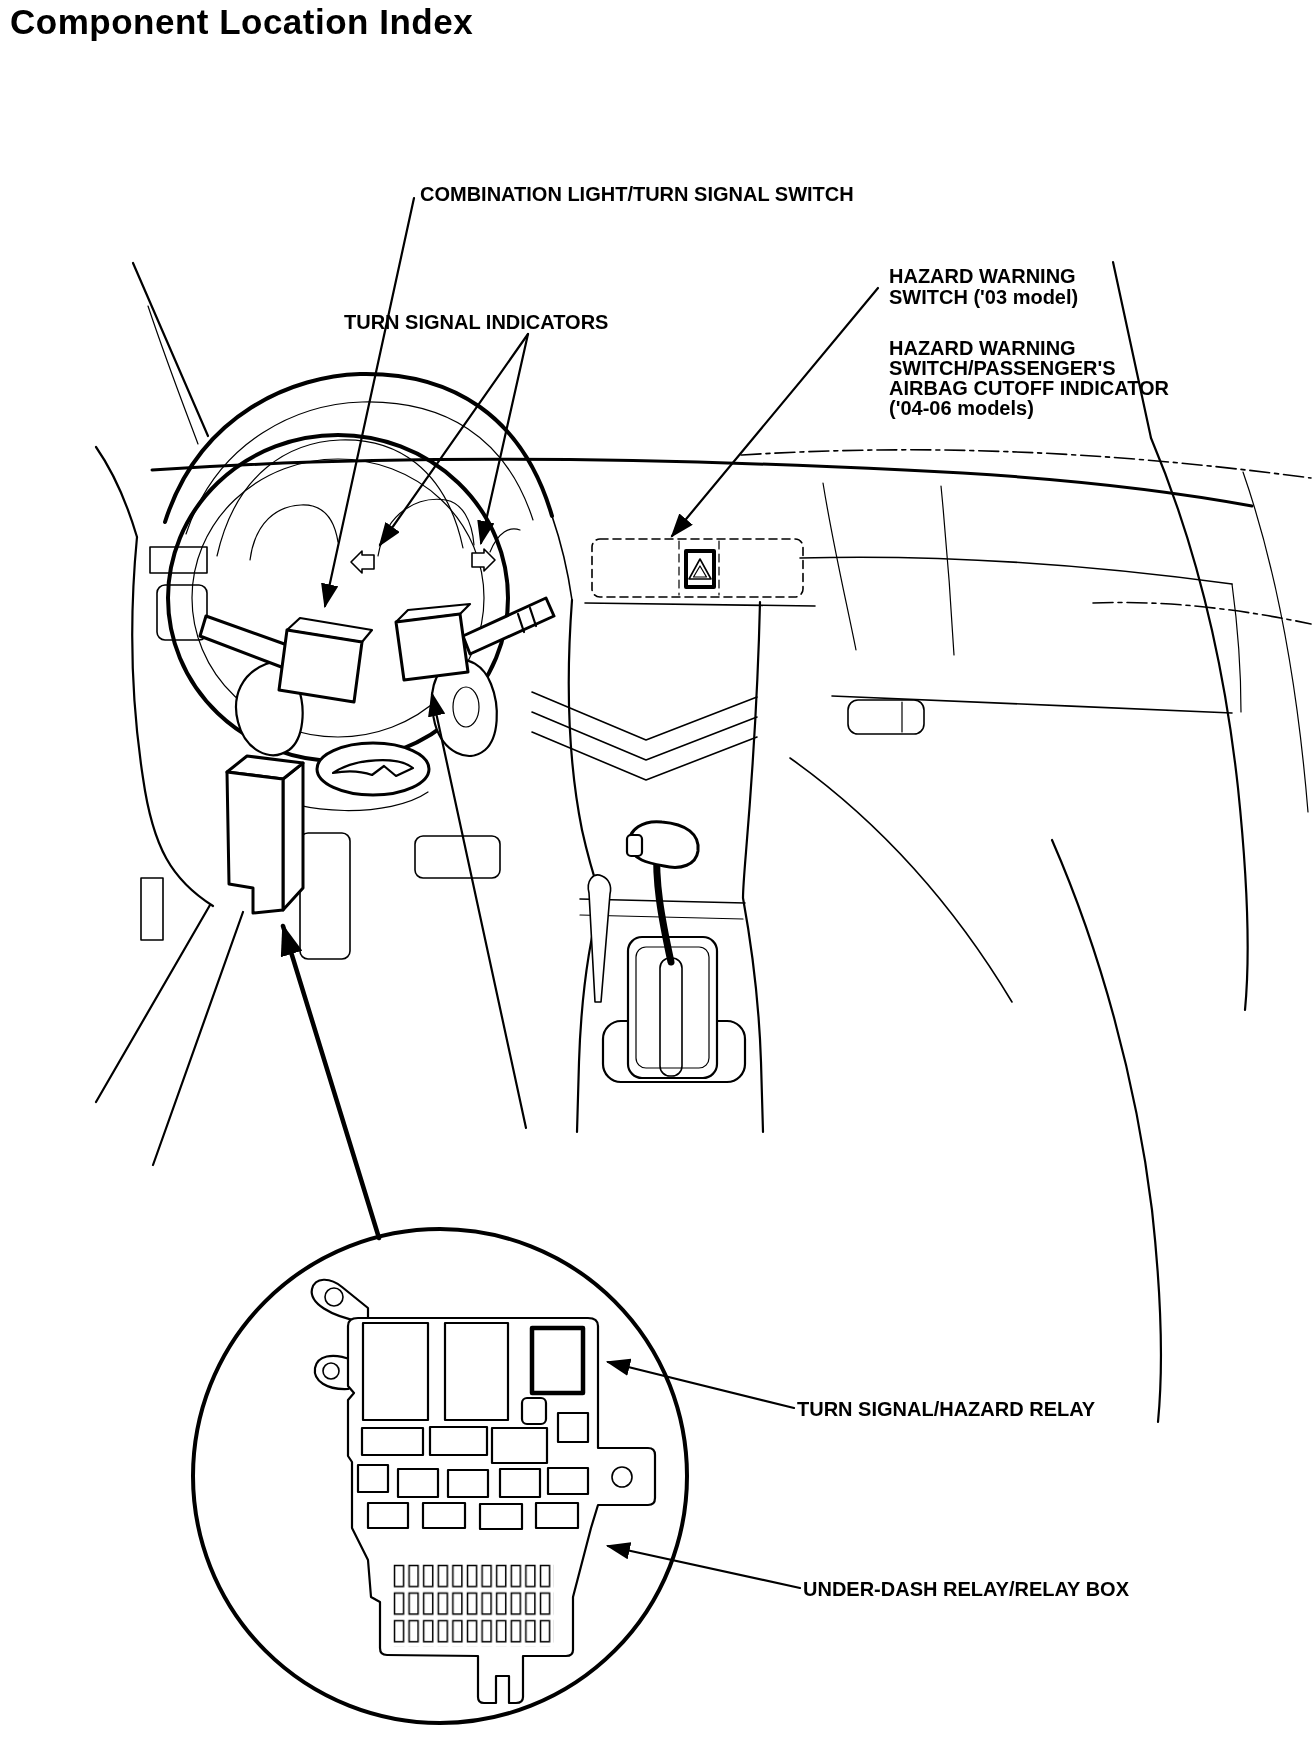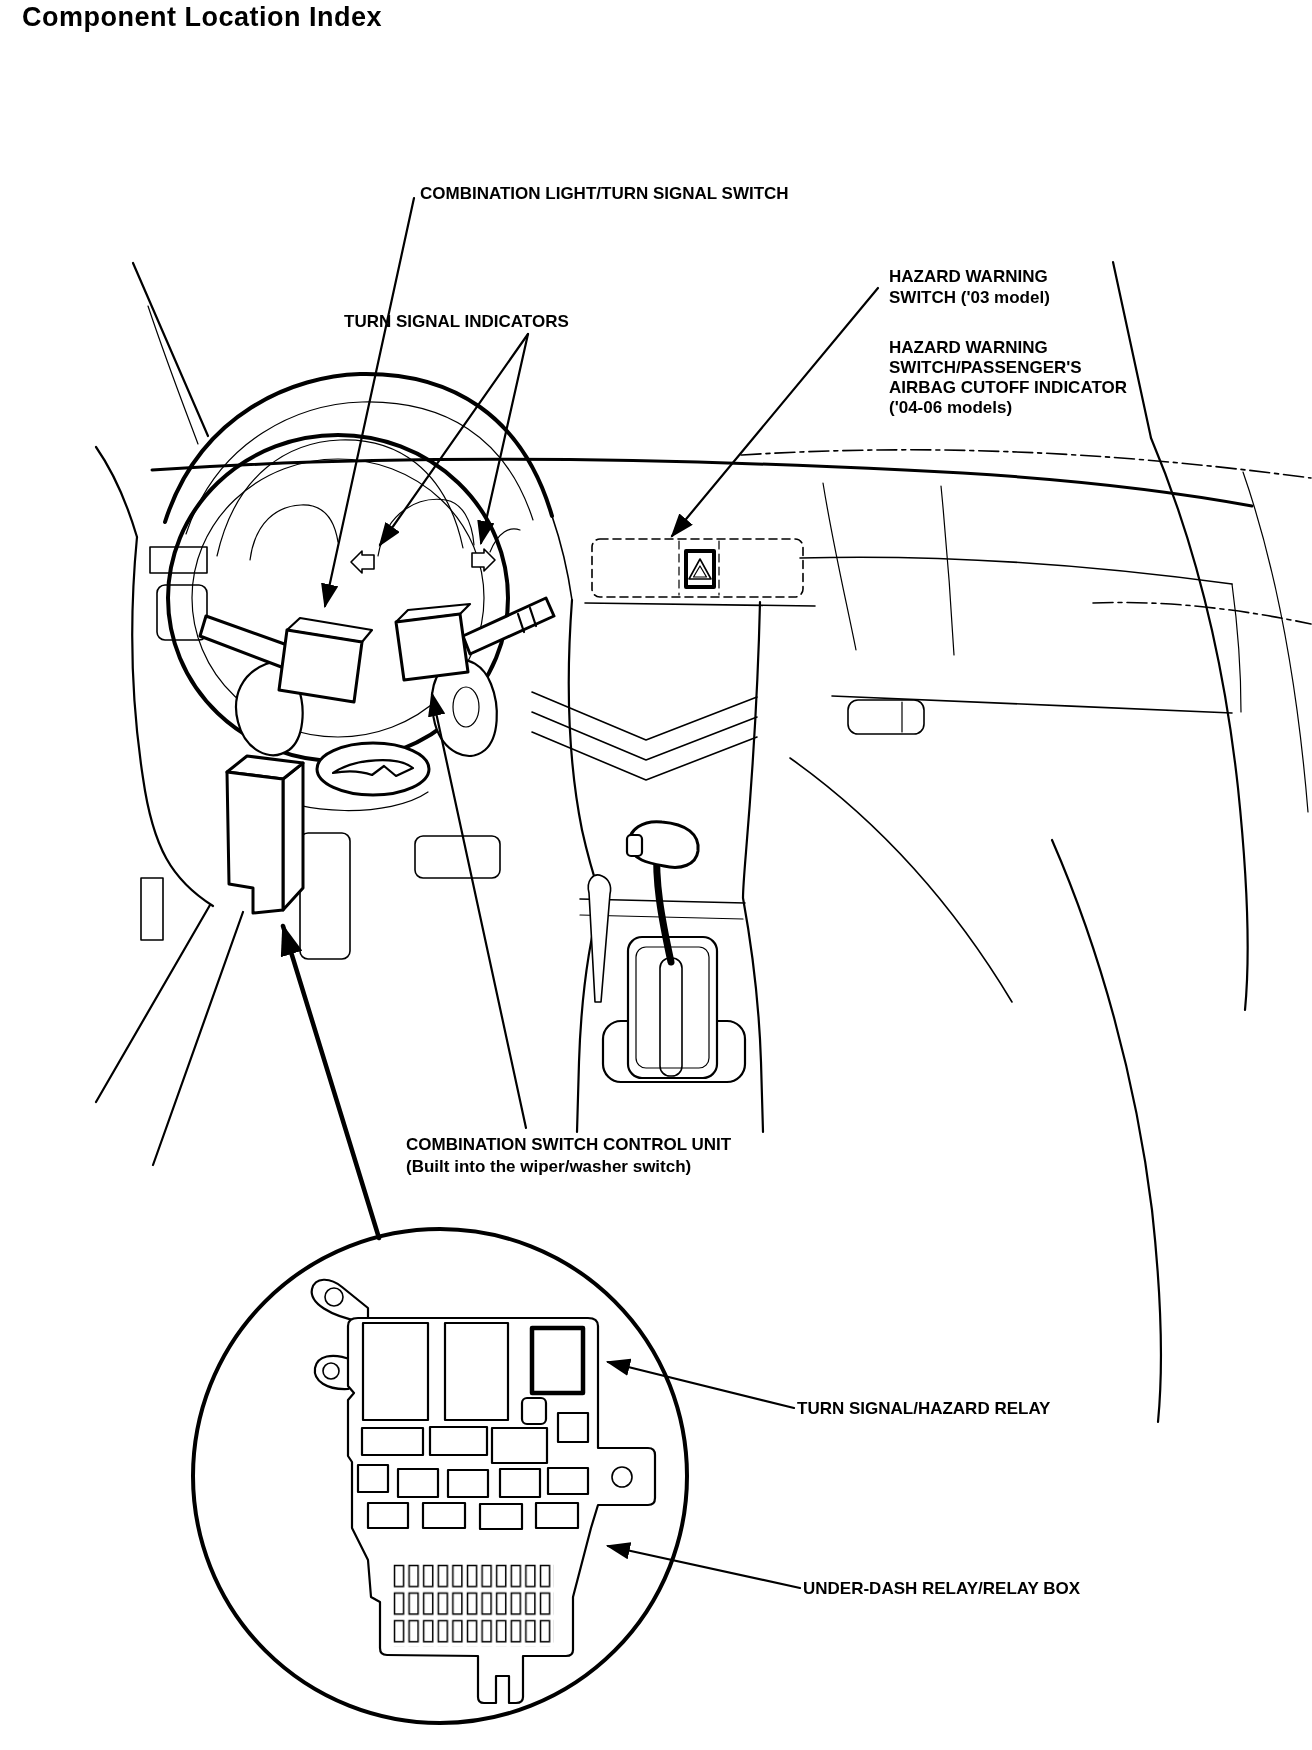--- a/index.html
+++ b/index.html
@@ -1,20 +1,20 @@
 <!DOCTYPE html>
 <html><head>
 <meta charset="utf-8">
 <style>
   html,body{margin:0;padding:0;background:#fff;}
   .canvas{position:relative;width:1312px;height:1750px;background:#ffffff;
           font-family:"Liberation Sans",sans-serif;color:#000;overflow:hidden;}
-  .title{position:absolute;left:22px;top:2px;font-size:27px;font-weight:bold;
+  .title{position:absolute;left:10px;top:2px;font-size:35px;font-weight:bold;
          letter-spacing:.5px;white-space:nowrap;}
-  .callout{position:absolute;font-weight:bold;font-size:17px;line-height:20px;
+  .callout{position:absolute;font-weight:bold;font-size:20px;line-height:20px;
            white-space:pre-line;}
   .lh21{line-height:21px}
   .lh22{line-height:22px}
   svg.diagram{position:absolute;left:0;top:0;}
   .ln{fill:none;stroke:#000;stroke-linecap:round;stroke-linejoin:round;}
   .w1{stroke-width:1.2}
   .w15{stroke-width:1.6}
   .w2{stroke-width:2.2}
   .w3{stroke-width:3}
   .w4{stroke-width:4}
@@ -194,19 +194,17 @@
   <div class="callout" style="left:344px;top:312px;">TURN SIGNAL INDICATORS</div>
 
   <div class="callout lh21" style="left:889px;top:266px;">HAZARD WARNING
 SWITCH ('03 model)</div>
 
   <div class="callout" style="left:889px;top:338px;">HAZARD WARNING
 SWITCH/PASSENGER'S
 AIRBAG CUTOFF INDICATOR
 ('04-06 models)</div>
 
-  <div class="callout lh22" style="left:406px;top:1134px;">COMBINATION SWITCH CONTROL UNIT
-(Built into the wiper/washer switch)</div>
 
   <div class="callout" style="left:797px;top:1399px;">TURN SIGNAL/HAZARD RELAY</div>
 
   <div class="callout" style="left:803px;top:1579px;">UNDER-DASH RELAY/RELAY BOX</div>
 </div>
 
 </body></html>

